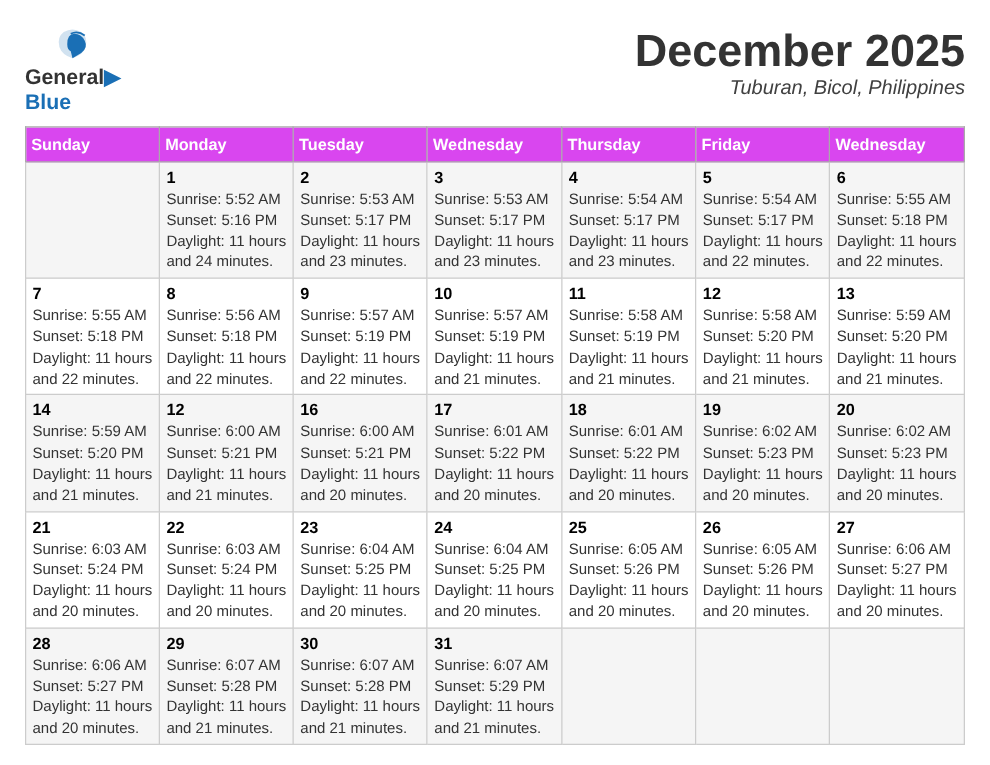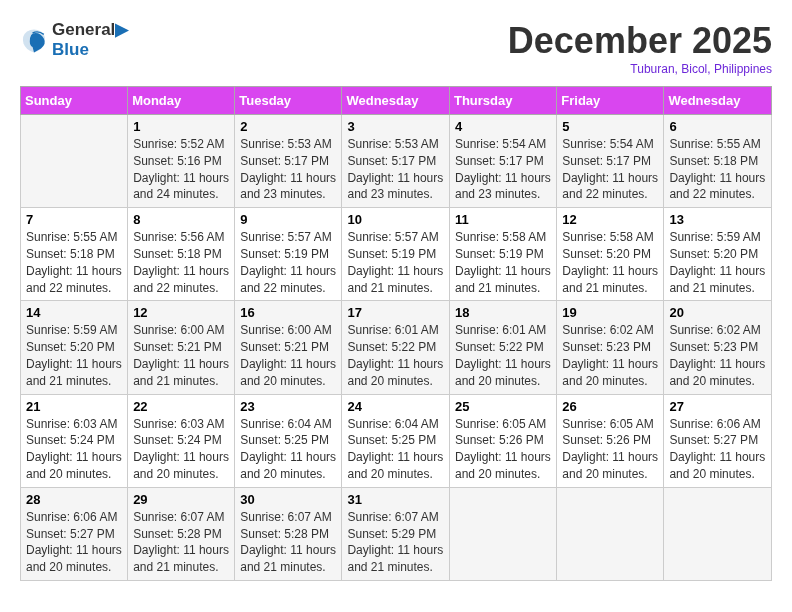--- a/index.html
+++ b/index.html
@@ -13,37 +13,39 @@
     .header-area {
       display: flex;
       justify-content: space-between;
       align-items: flex-start;
       margin-bottom: 10px;
     }
     .logo {
       display: flex;
       align-items: center;
       gap: 4px;
+      flex-direction: column;
     }
     .logo-icon {
       width: 28px;
       height: 28px;
     }
     .title-area {
       text-align: right;
     }
     .month-title {
       font-size: 36px;
       font-weight: bold;
       color: #333;
       text-align: center;
     }
     .location-title {
-      font-size: 12px;
-      color: #6d28d9;
+      font-size: 16px;
+      color: #404040;
+      font-style: italic;
     }
     table {
       width: 100%;
       border-collapse: collapse;
       font-size: 11px;
     }
     thead tr th {
       background-color: #d946ef;
       color: #fff;
       padding: 6px 4px;

